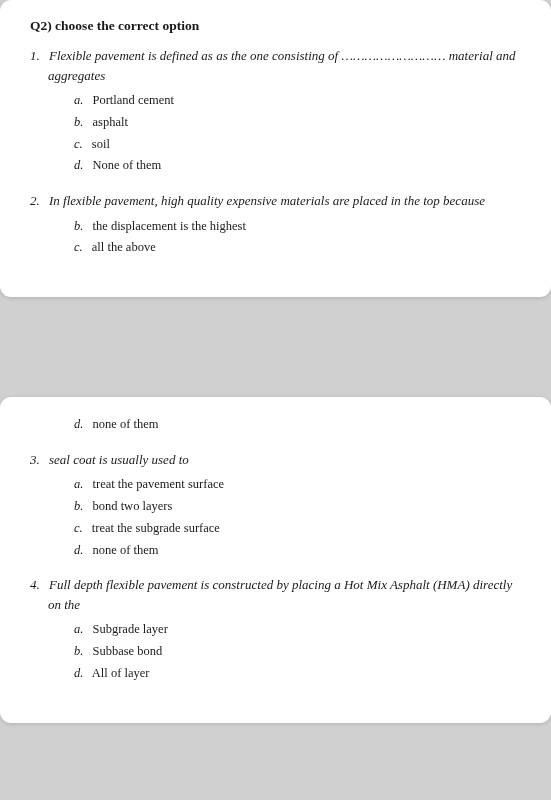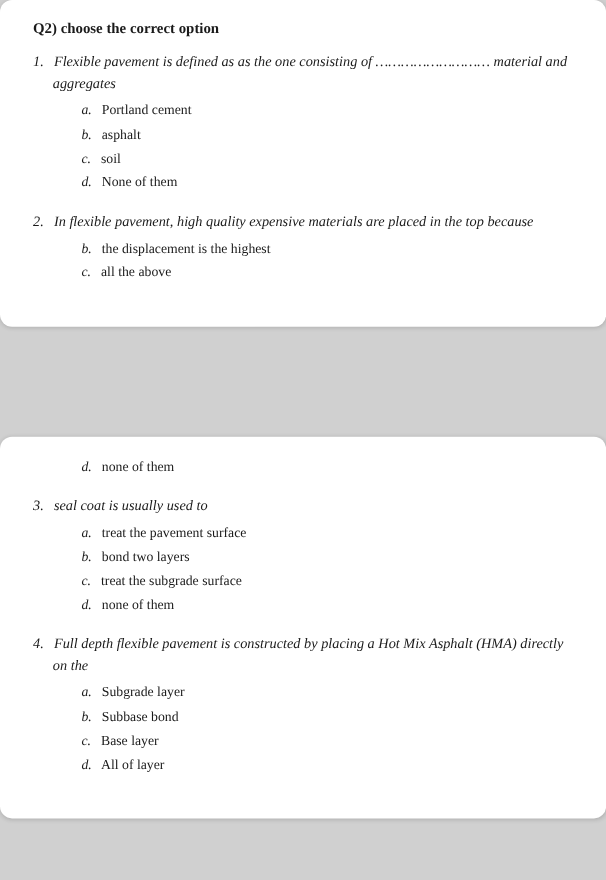--- a/index.html
+++ b/index.html
@@ -168,23 +168,19 @@
     <ul class="options-list">
       <li>
         <span class="option-label" style="margin-right: 6px;">a.</span>
         <span>Subgrade layer</span>
       </li>
       <li>
         <span class="option-label" style="margin-right: 6px;">b.</span>
         <span>Subbase bond</span>
       </li>
       <li>
-        <span class="option-label" style="margin-right: 6px;">c.</span>
-        <span>Base layer</span>
-      </li>
-      <li>
         <span class="option-label" style="margin-right: 6px;">d.</span>
         <span>All of layer</span>
       </li>
     </ul>
   </div>
 
 </div>
 
 </body></html>

